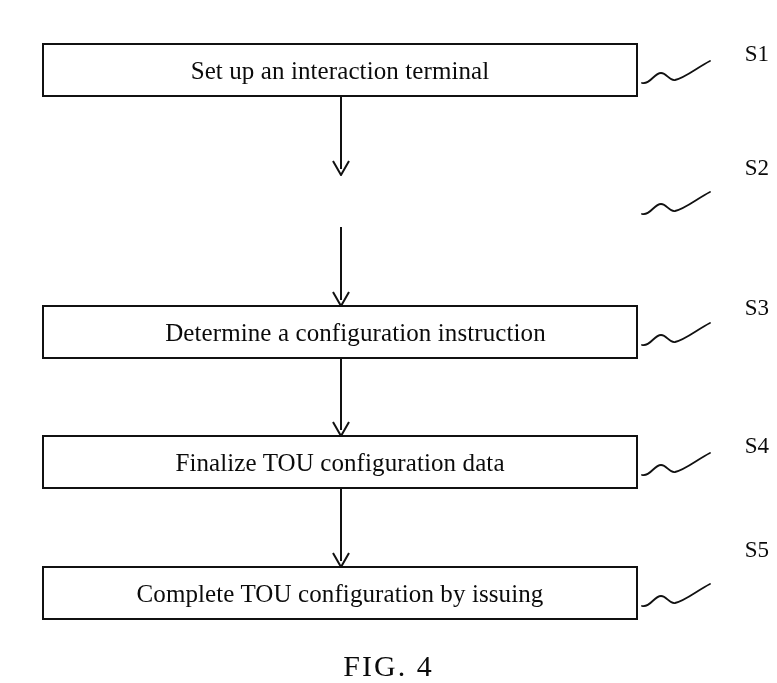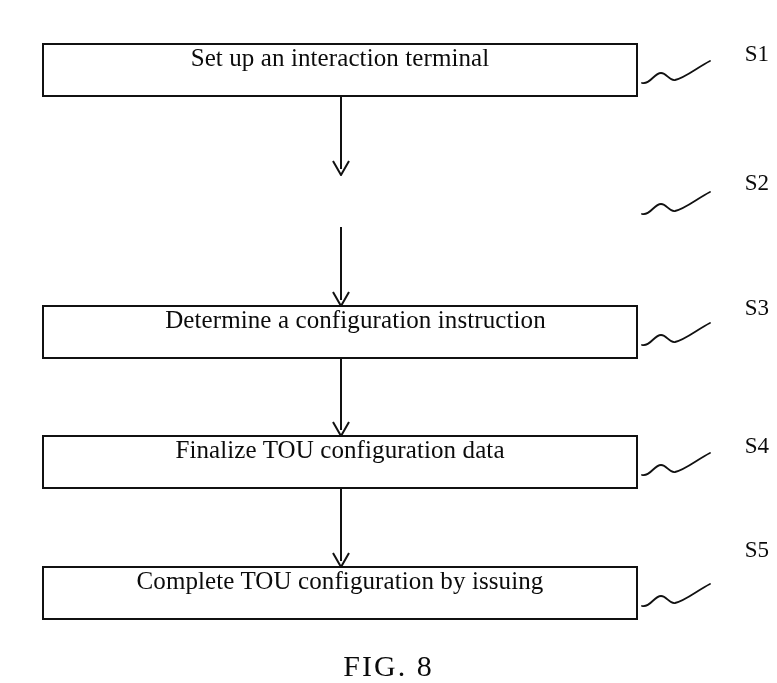--- a/index.html
+++ b/index.html
@@ -26,21 +26,21 @@
   
   .step {
     position: absolute;
     left: 42px;
     width: 596px;
     height: 54px;
     box-sizing: border-box;
     border: 2px solid #111111;
     background: #ffffff;
     display: flex;
-    align-items: flex-start;
+    align-items: center;
     justify-content: center;
   }
 
   .step-label {
     font-family: "Liberation Serif", "DejaVu Serif", serif;
     font-size: 25px;
     line-height: 1;
     letter-spacing: 0.1px;
     color: #0b0b0b;
     white-space: nowrap;
@@ -89,21 +89,21 @@
     left: 709px;
     width: 60px;
     font-family: "Liberation Serif", "DejaVu Serif", serif;
     font-size: 23px;
     line-height: 1;
     color: #0b0b0b;
     text-align: right;
     white-space: nowrap;
   }
   .tag-1 { top: 42px; }
-  .tag-2 { top: 171px; font-family: Liberation Serif, serif; }
+  .tag-2 { top: 156px; font-family: Liberation Serif, serif; }
   .tag-3 { top: 296px; }
   .tag-4 { top: 434px; }
   .tag-5 { top: 538px; }
 
   
   #figure-caption {
     position: absolute;
     left: 0;
     top: 650px;
     width: 777px;
@@ -195,15 +195,15 @@
       <path d="M 2 28 C 10 30 14 18 21 18 C 27 18 29 26 35 25 C 45 23 58 12 70 6" fill="none" stroke="#111111" stroke-width="1.8" stroke-linecap="round"></path>
     </svg>
   </div>
 
   <div class="step-tag tag-1">S1</div>
   <div class="step-tag tag-2">S2</div>
   <div class="step-tag tag-3">S3</div>
   <div class="step-tag tag-4">S4</div>
   <div class="step-tag tag-5">S5</div>
 
-  <div id="figure-caption">FIG. 8</div>
+  <div id="figure-caption">FIG. 4</div>
 
 </div>
 
 </body></html>

